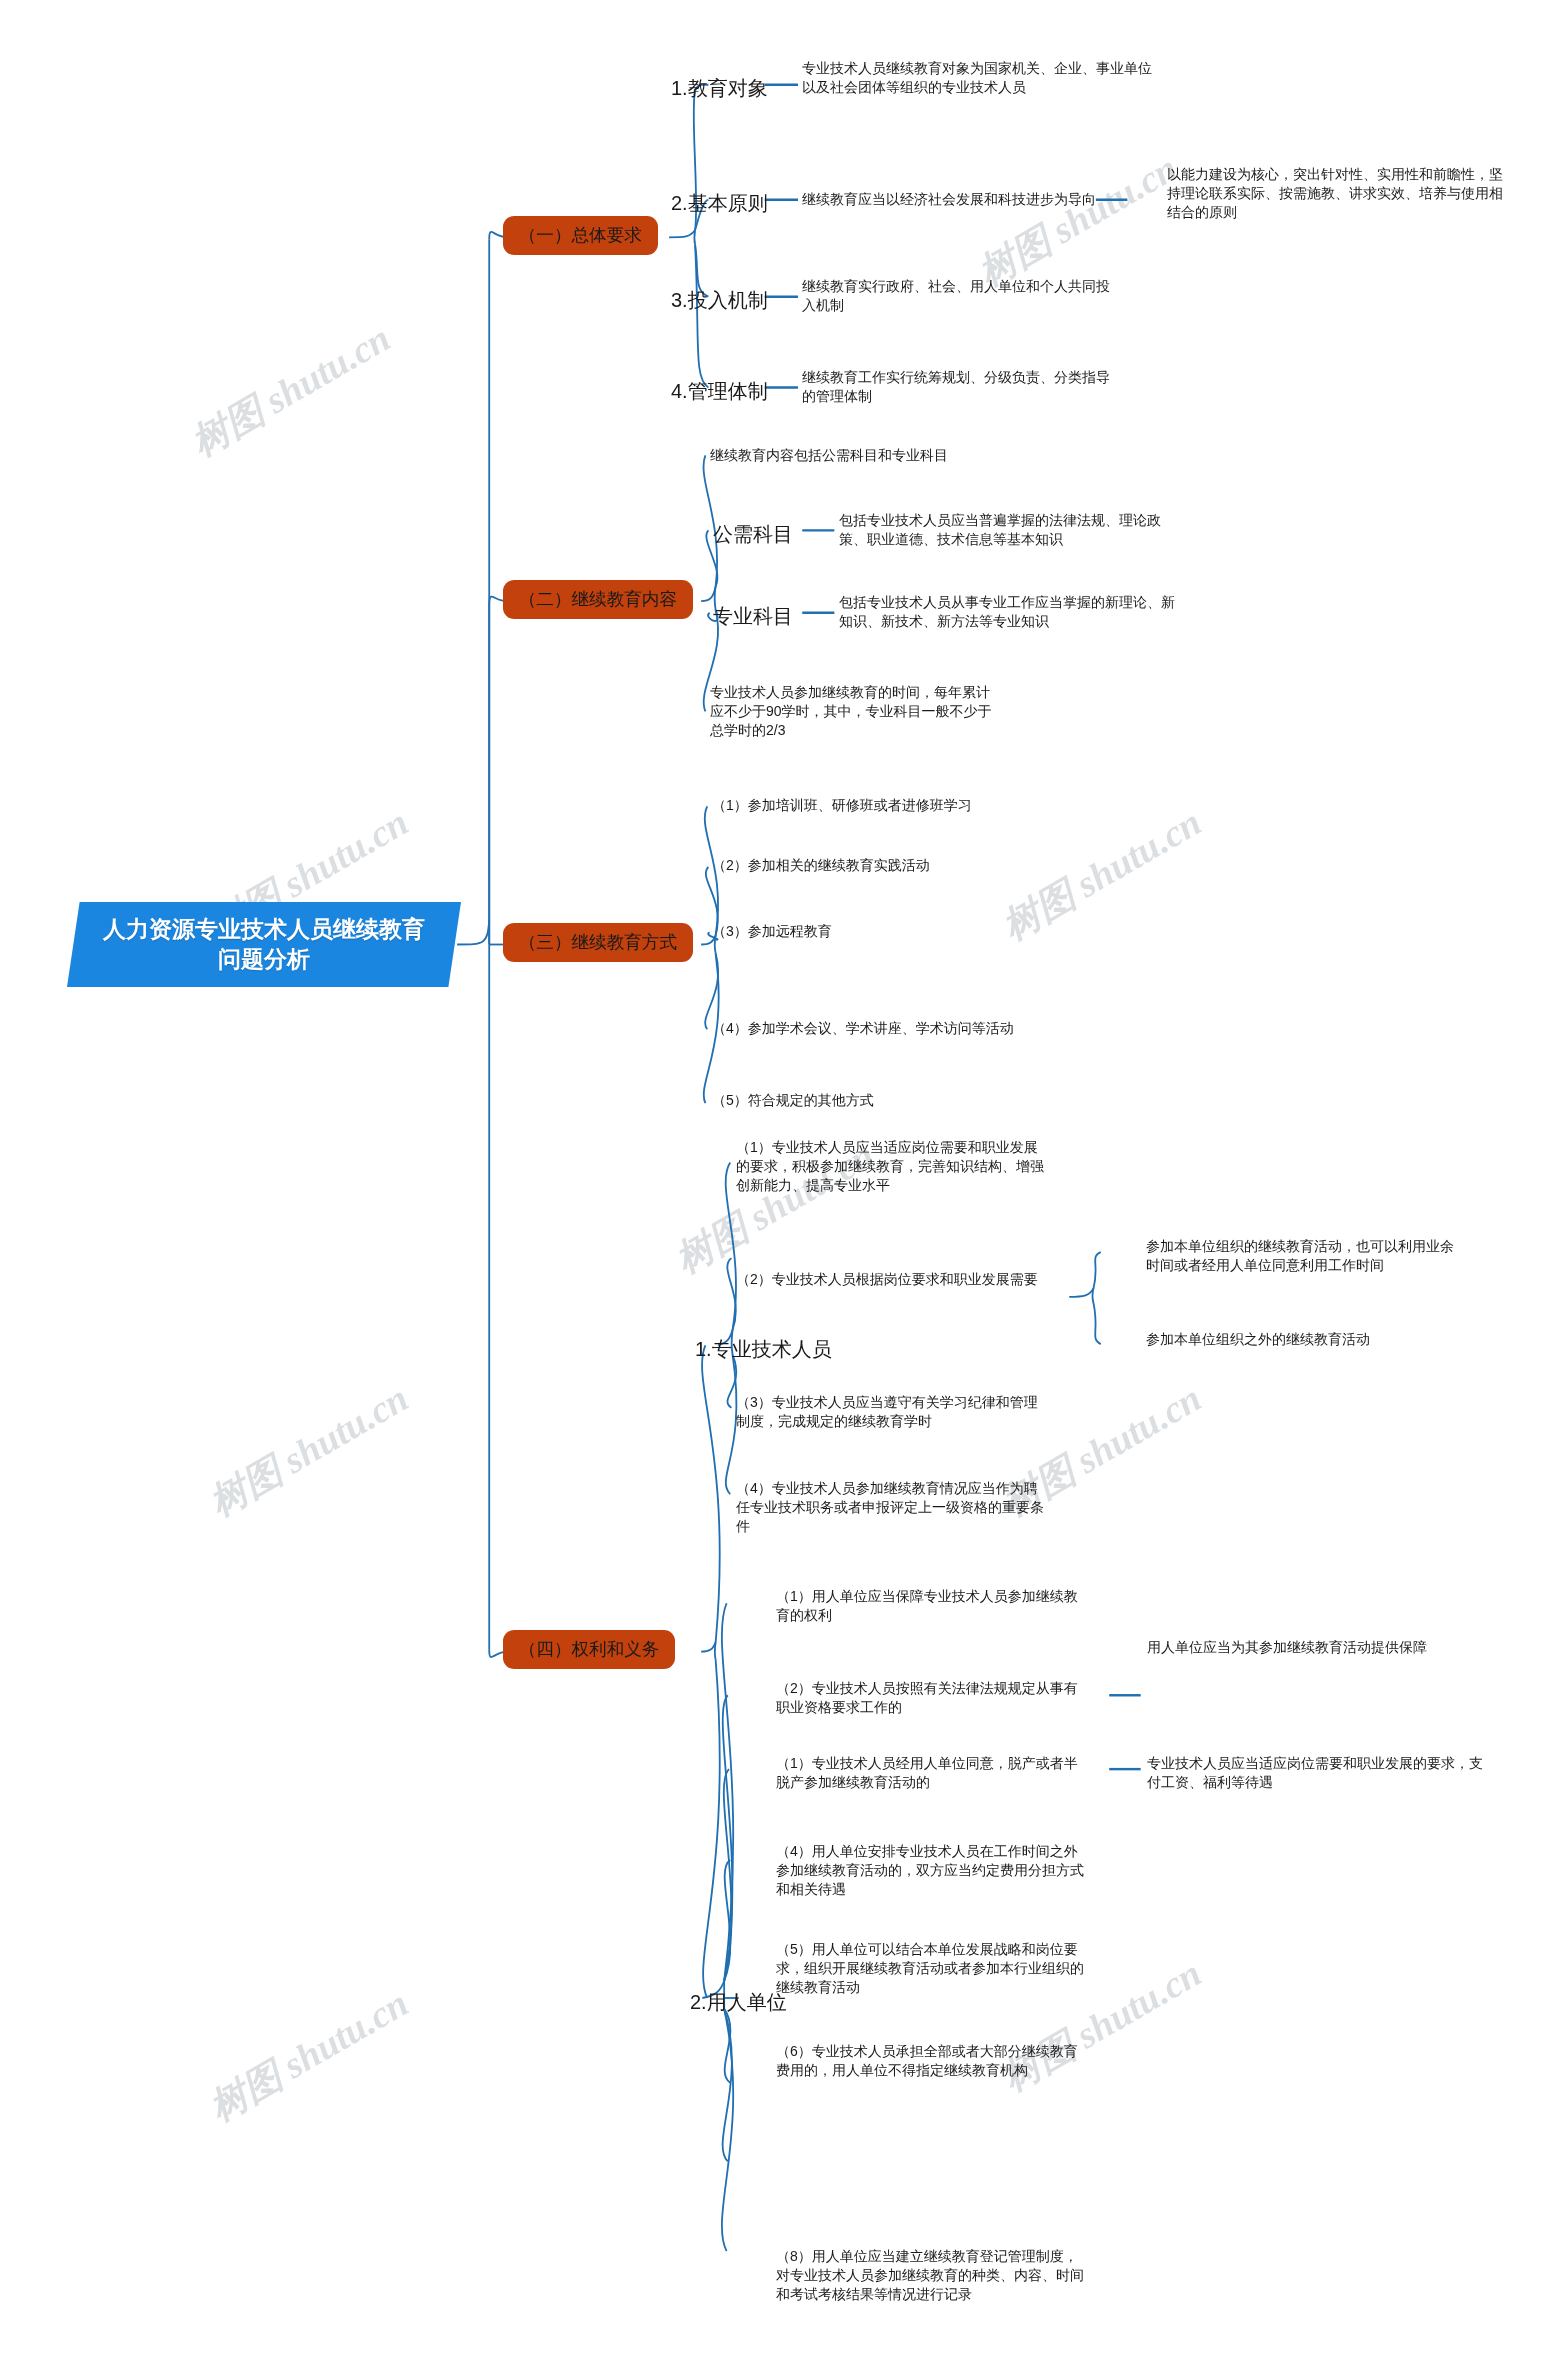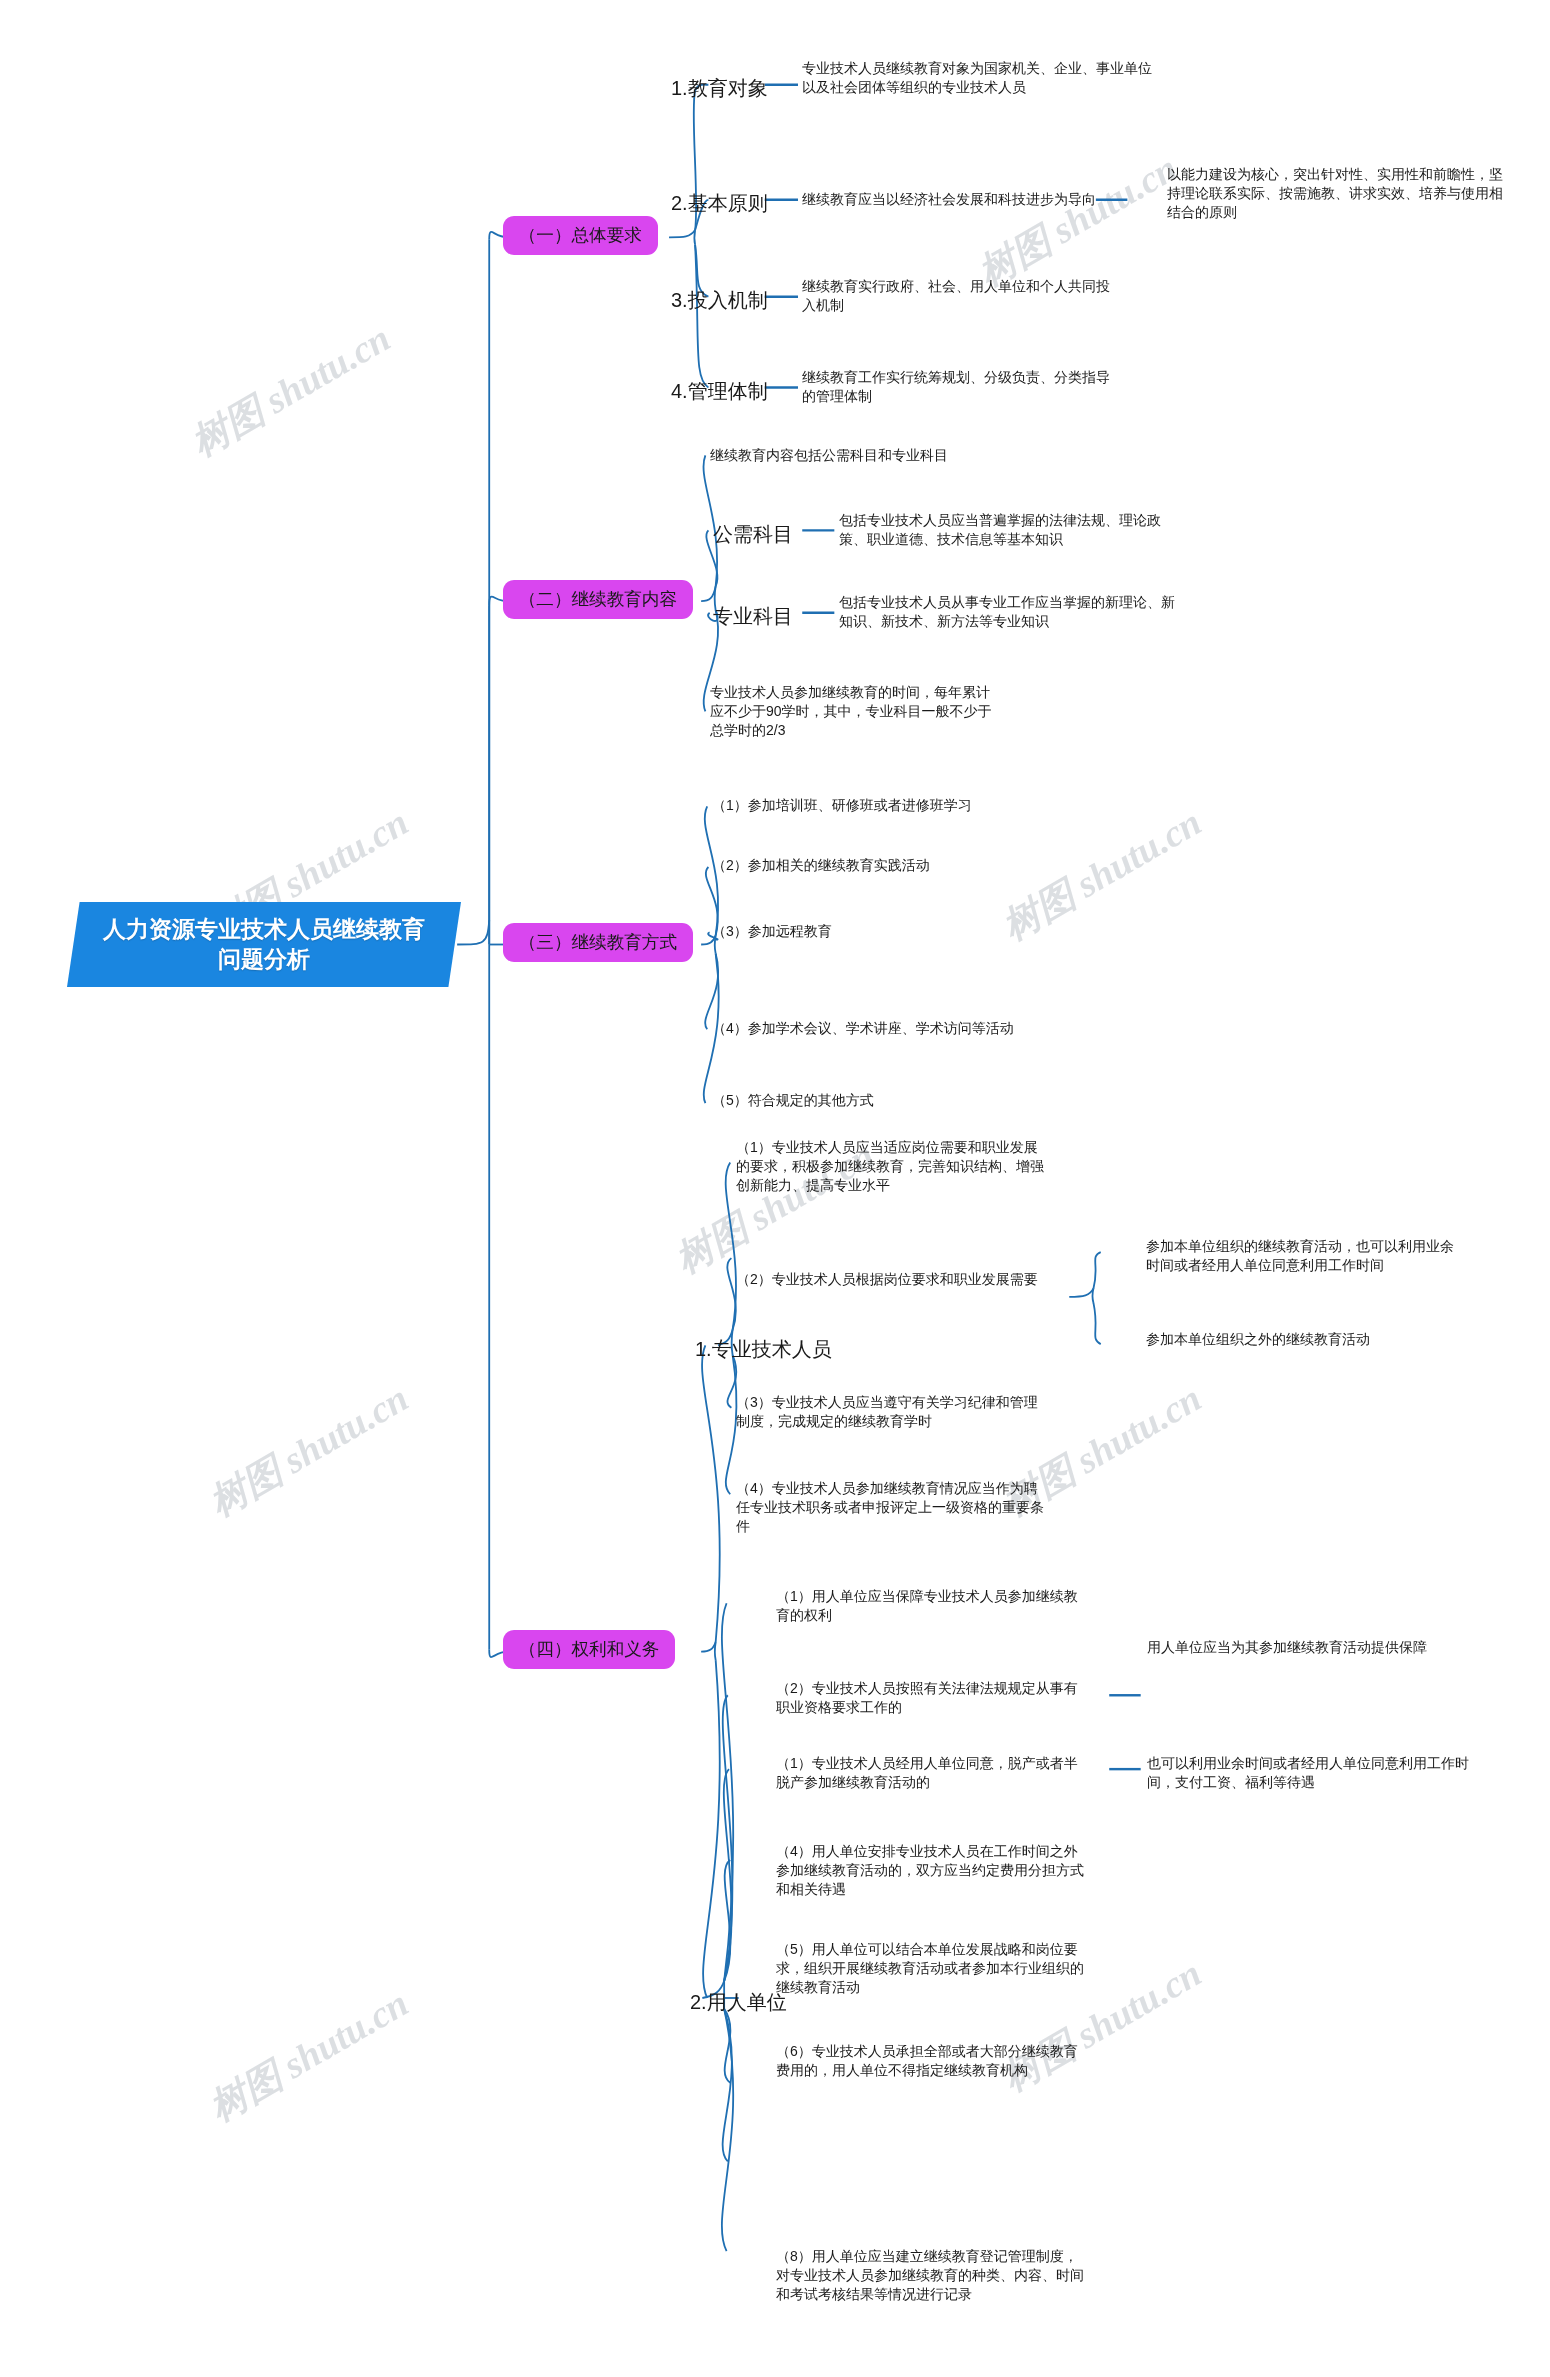--- a/index.html
+++ b/index.html
@@ -17,21 +17,21 @@
     background:#1a86e0;color:#ffffff;
     font-size:23px;line-height:1.30;font-weight:600;
     text-align:center;padding:13.3px 17px;
     clip-path:polygon(3.2% 0,100% 0,96.8% 100%,0% 100%);
     display:flex;align-items:center;justify-content:center;
     text-shadow:0 0.6px 1.2px rgba(0,0,0,.18);
   }
 
   
   .l1{
-    background:#d946ef;color:#1a1a1a;border-radius:11px;
+    background:#c2410c;color:#1a1a1a;border-radius:11px;
     font-size:17.6px;line-height:1.25;padding:8.5px 15.7px;white-space:nowrap;
     display:flex;align-items:center;justify-content:center;
   }
 
   
   .l2{font-size:20px;line-height:1.34;white-space:nowrap;}
   
   .leaf{font-size:14px;line-height:1.36;}
 
   
@@ -250,21 +250,21 @@
     <span>（1）用人单位应当保障专业技术人员参加继续教育的权利</span></div>
 
   <div class="node leaf" style="left:776px;top:1679px;width:303px;">
     <span>（2）专业技术人员按照有关法律法规规定从事有职业资格要求工作的</span></div>
   <div class="node leaf" style="left:1147px;top:1638px;width:339px;">
     <span>用人单位应当为其参加继续教育活动提供保障</span></div>
 
   <div class="node leaf" style="left:776px;top:1754px;width:303px;">
     <span>（1）专业技术人员经用人单位同意，脱产或者半脱产参加继续教育活动的</span></div>
   <div class="node leaf" style="left:1147px;top:1754px;width:339px;">
-    <span>也可以利用业余时间或者经用人单位同意利用工作时间，支付工资、福利等待遇</span></div>
+    <span>专业技术人员应当适应岗位需要和职业发展的要求，支付工资、福利等待遇</span></div>
 
   <div class="node leaf" style="left:776px;top:1842px;width:309px;">
     <span>（4）用人单位安排专业技术人员在工作时间之外参加继续教育活动的，双方应当约定费用分担方式和相关待遇</span></div>
 
   <div class="node leaf" style="left:776px;top:1940px;width:309px;">
     <span>（5）用人单位可以结合本单位发展战略和岗位要求，组织开展继续教育活动或者参加本行业组织的继续教育活动</span></div>
 
   <div class="node leaf" style="left:776px;top:2042px;width:309px;">
     <span>（6）专业技术人员承担全部或者大部分继续教育费用的，用人单位不得指定继续教育机构</span></div>
 

